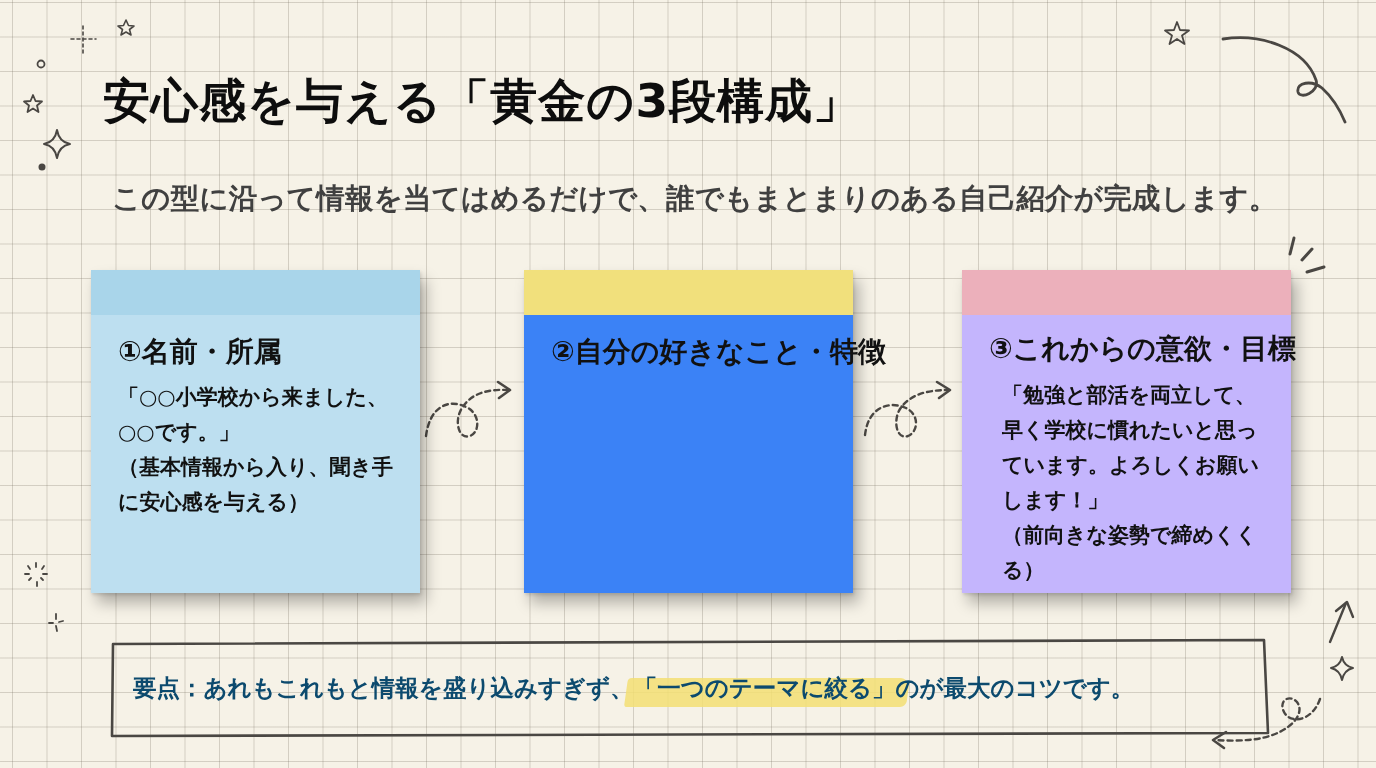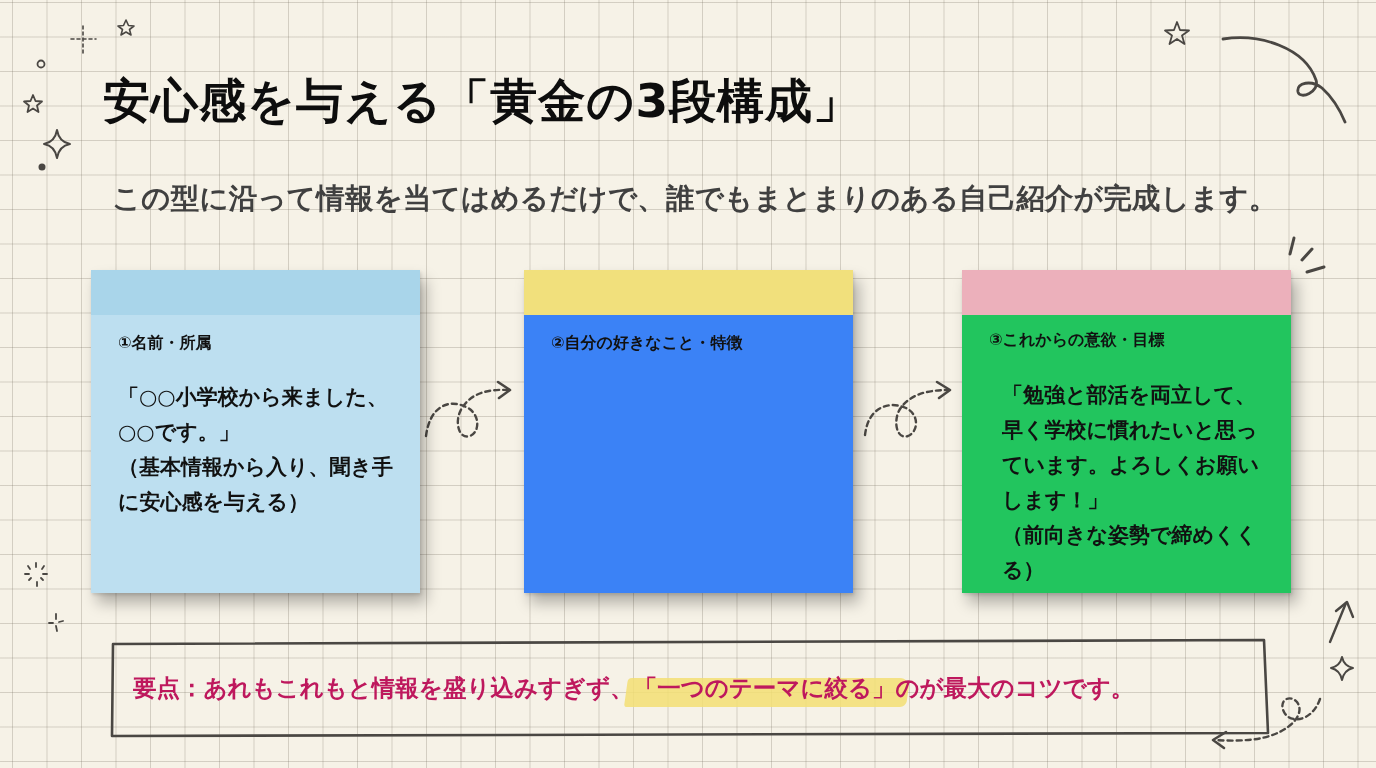--- a/index.html
+++ b/index.html
@@ -22,39 +22,39 @@
   .subtitle {
     left: 112px; top: 180px; font-size: 28.5px; font-weight: bold; white-space: nowrap;
     color: #404040; letter-spacing: 0.2px;
   }
   .card {
     top: 270px; height: 323px; width: 329px;
     box-shadow: 6px 10px 14px rgba(0,0,0,0.28), 1px 2px 3px rgba(0,0,0,0.12);
   }
   .card .band { position: absolute; left: 0; right: 0; top: 0; height: 45px; }
   .card .card-title {
-    position: absolute; left: 27px; top: 63px; font-size: 16px; font-weight: bold; white-space: nowrap;
+    position: absolute; left: 27px; top: 63px; font-size: 28px; font-weight: bold; white-space: nowrap;
   }
   .card .card-body {
     position: absolute; left: 27px; right: 18px; top: 110px; font-size: 21px; font-weight: bold;
     line-height: 35px; white-space: pre-line;
   }
   .card-1 { left: 91px; background: #bddff0; }
   .card-1 .band { background: #a9d5ea; }
   .card-2 { left: 524px; background: #3b82f6; }
   .card-2 .band { background: #f1e07c; }
-  .card-3 { left: 962px; background: #22c55e; }
+  .card-3 { left: 962px; background: #c4b5fd; }
   .card-3 .band { background: #ecb0bb; }
   .card-3 .card-title { top: 60px; }
   .card-3 .card-body { top: 108px; line-height: 35px; margin-left: 13px; }
   .summary-box {
     left: 111px; top: 643px; width: 1155px; height: 90px;
   }
   .summary-text {
-    left: 133px; top: 672px; font-size: 23.5px; font-weight: bold; white-space: nowrap; color: #be185d;
+    left: 133px; top: 672px; font-size: 23.5px; font-weight: bold; white-space: nowrap; color: #0c4a6e;
   }
   .highlight {
     position: relative; display: inline-block;
   }
   .highlight::before {
     content: ""; position: absolute; left: -8px; right: -12px; top: 6px; bottom: -3px;
     background: #f3df73; opacity: 0.85; border-radius: 4px 10px 6px 3px; transform: skewX(-8deg);
     z-index: -1;
   }
   .summary-text { z-index: 2; }

